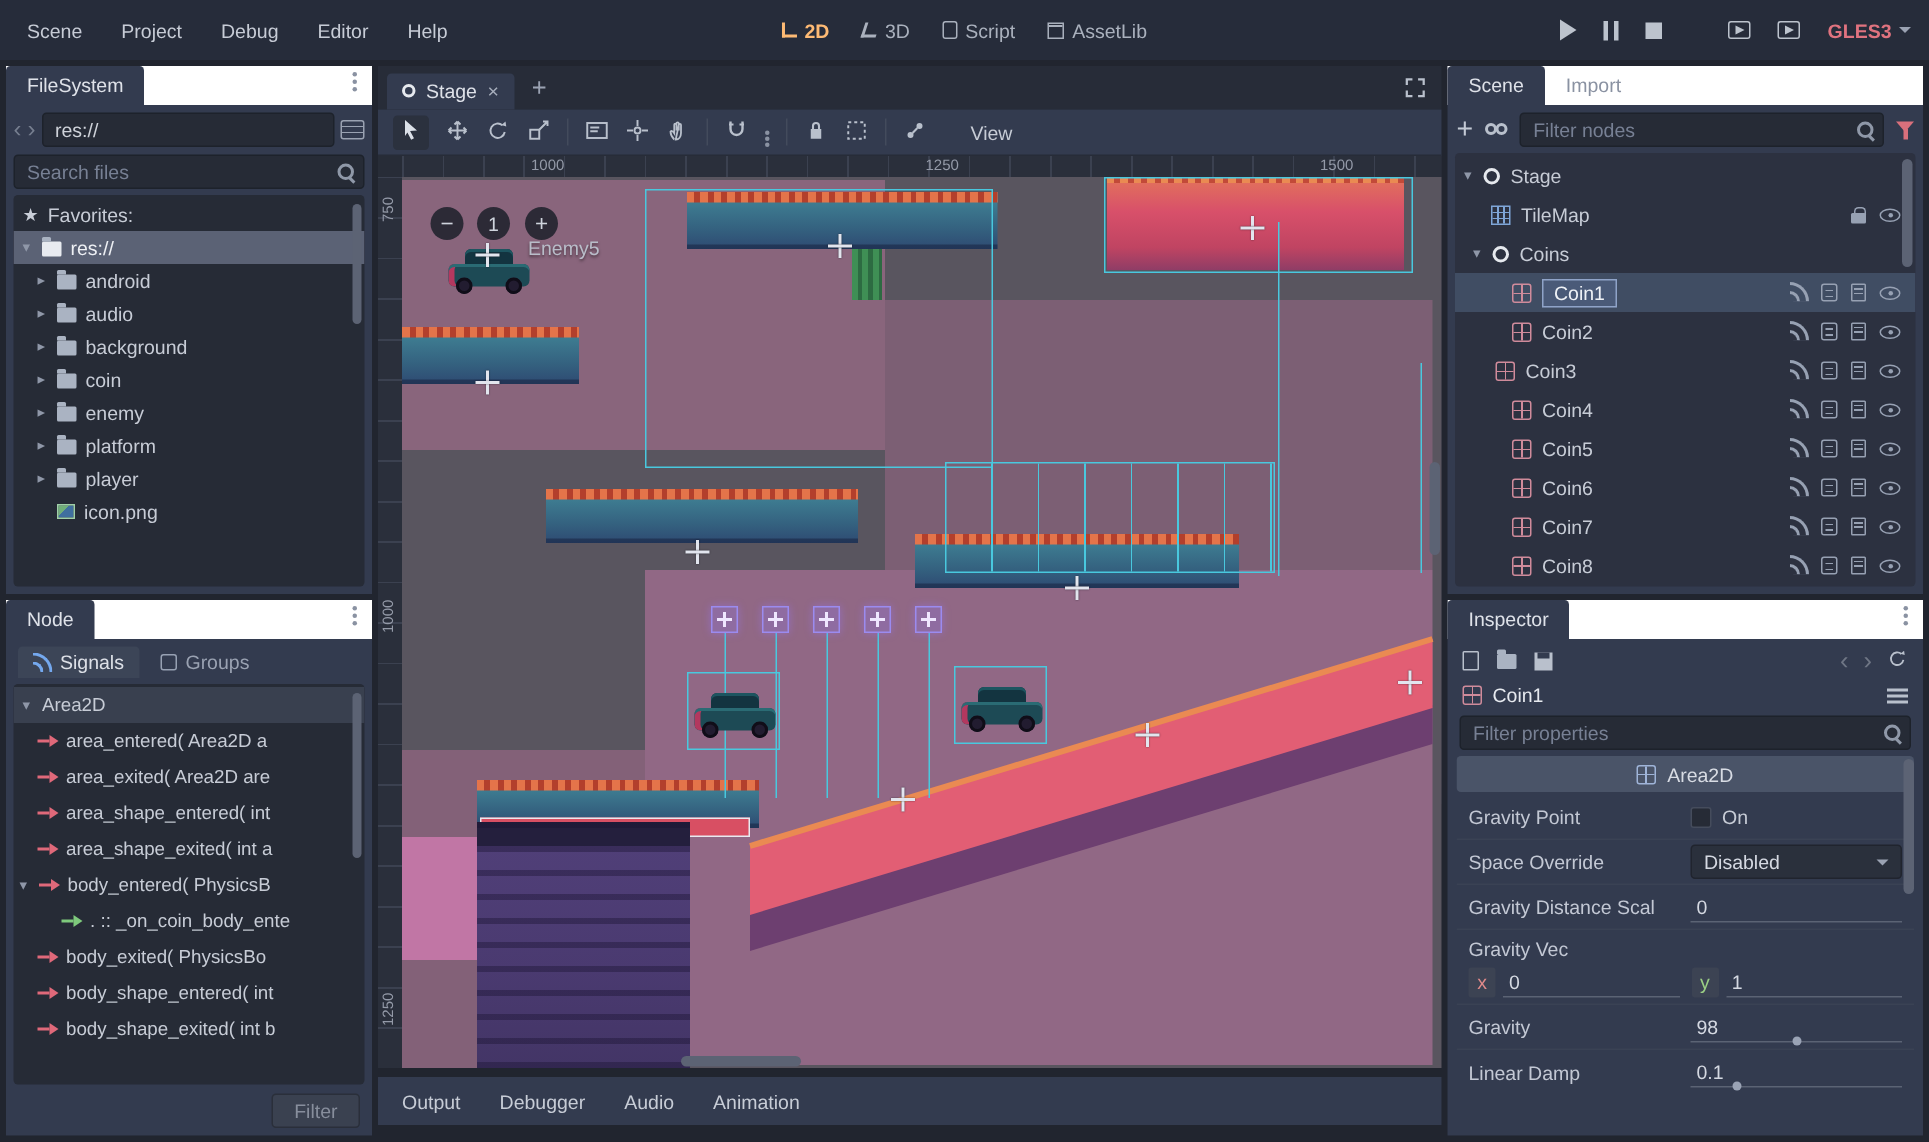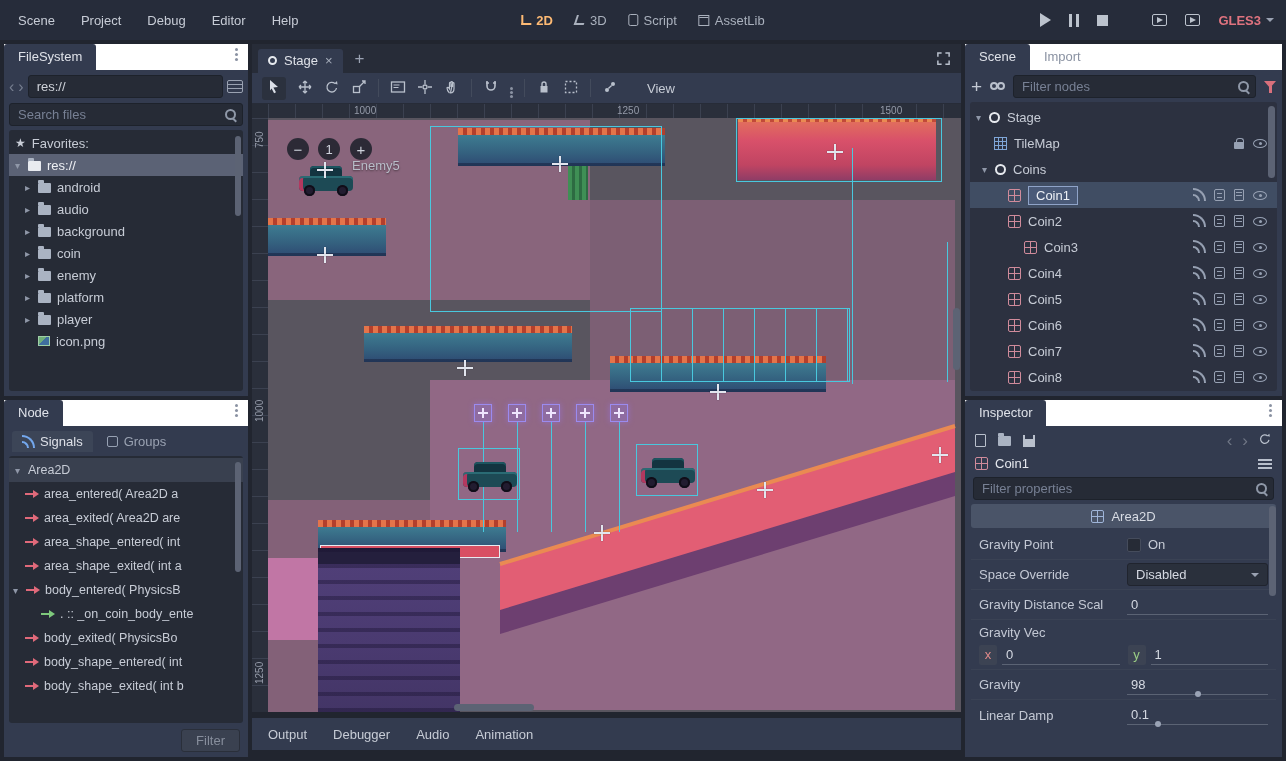--- a/index.html
+++ b/index.html
@@ -484,21 +484,21 @@
     <div class="trow" style="height:26px;padding-left:38px">
         <span class="ic-coinnode" style="margin-right:7px"></span>
         <span>Coin2</span>
         <span class="row-icons">
           <span class="ic-sig" style="color:#97a1b3"></span>
           <span class="ic-film"></span>
           <span class="ic-script"></span>
           <span class="ic-eye"></span>
         </span>
       </div>
-    <div class="trow" style="height:26px;padding-left:54px">
+    <div class="trow" style="height:26px;padding-left:27px">
         <span class="ic-coinnode" style="margin-right:7px"></span>
         <span>Coin3</span>
         <span class="row-icons">
           <span class="ic-sig" style="color:#97a1b3"></span>
           <span class="ic-film"></span>
           <span class="ic-script"></span>
           <span class="ic-eye"></span>
         </span>
       </div>
     <div class="trow" style="height:26px;padding-left:38px">

